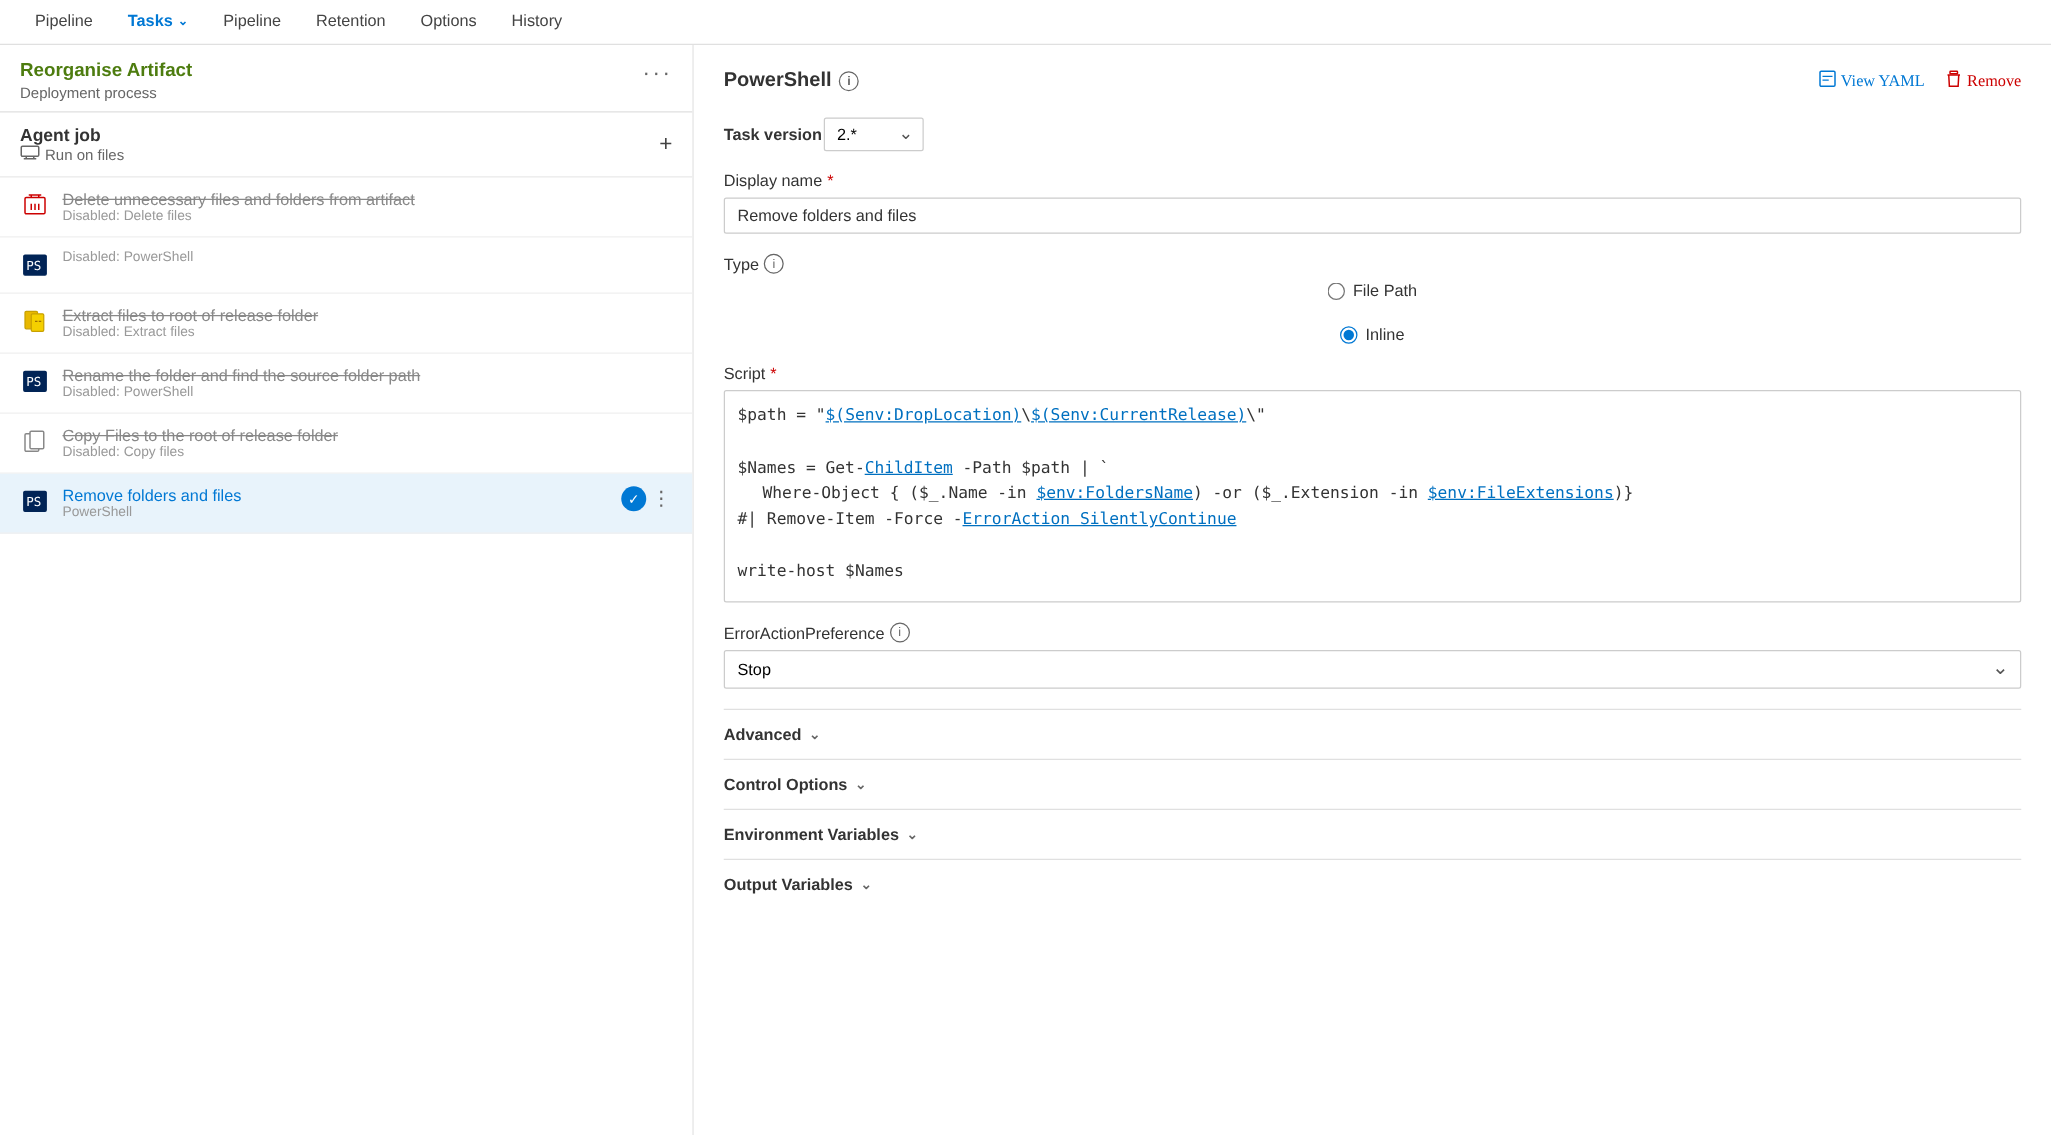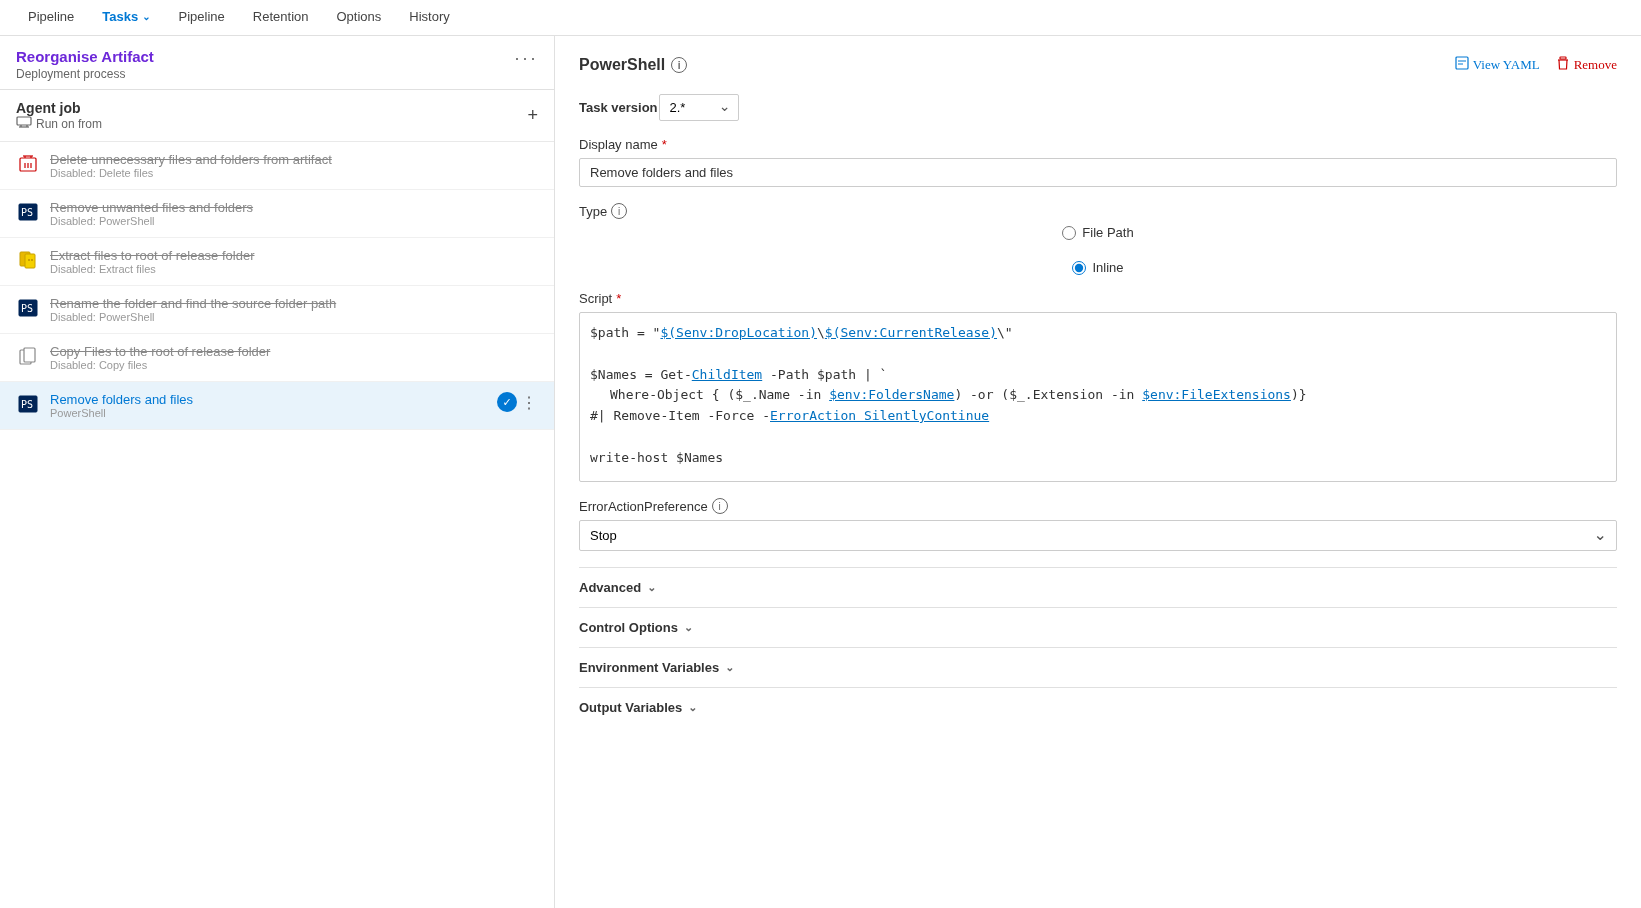--- a/index.html
+++ b/index.html
@@ -23,21 +23,21 @@
 
     
     .left-panel {
       width: 555px; border-right: 1px solid #e0e0e0; background: #fff;
       display: flex; flex-direction: column; overflow: hidden;
     }
     .left-header {
       padding: 12px 16px 8px; border-bottom: 1px solid #e0e0e0;
       display: flex; justify-content: space-between; align-items: flex-start;
     }
-    .left-header-title { font-size: 15px; font-weight: 600; color: #6d28d9; }
+    .left-header-title { font-size: 15px; font-weight: 600; color: #4d7c0f; }
     .left-header-subtitle { font-size: 12px; color: #666; margin-top: 2px; }
     .left-header-more { color: #666; cursor: pointer; font-size: 18px; letter-spacing: 2px; }
 
     .agent-job-header {
       display: flex; justify-content: space-between; align-items: center;
       padding: 10px 16px; border-bottom: 1px solid #e9e9e9;
     }
     .agent-job-left { display: flex; align-items: center; gap: 8px; }
     .agent-job-title { font-size: 14px; font-weight: 600; }
     .agent-job-sub { font-size: 12px; color: #666; display: flex; align-items: center; gap: 4px; }
@@ -169,21 +169,21 @@
           <div class="agent-job-title">Agent job</div>
           <div class="agent-job-sub">
             <span>
               <svg width="16" height="12" viewBox="0 0 16 12" fill="none">
                 <rect x="1" y="1" width="14" height="8" rx="1" stroke="#666" stroke-width="1.2" fill="none"></rect>
                 <line x1="5" y1="9" x2="5" y2="11" stroke="#666" stroke-width="1.2"></line>
                 <line x1="11" y1="9" x2="11" y2="11" stroke="#666" stroke-width="1.2"></line>
                 <line x1="3" y1="11" x2="13" y2="11" stroke="#666" stroke-width="1.2"></line>
               </svg>
             </span>
-            <span>Run on from</span>
+            <span>Run on files</span>
           </div>
         </div>
       </div>
       <button class="add-btn">+</button>
     </div>
 
     <div class="task-list">
 
       <div class="task-item">
         <div class="task-icon">
@@ -204,21 +204,20 @@
       </div>
 
       <div class="task-item">
         <div class="task-icon">
           <svg width="20" height="20" viewBox="0 0 20 20" fill="none">
             <rect x="1" y="2" width="18" height="16" rx="1" fill="#012456" stroke="#012456"></rect>
             <text x="3" y="14" font-family="monospace" font-size="10" fill="#fff">PS</text>
           </svg>
         </div>
         <div class="task-info">
-          <div class="task-name">Remove unwanted files and folders</div>
           <div class="task-sub">Disabled: PowerShell</div>
         </div>
       </div>
 
       <div class="task-item">
         <div class="task-icon">
           <svg width="20" height="20" viewBox="0 0 20 20" fill="none">
             <rect x="2" y="2" width="10" height="14" rx="1" fill="#e8b800" stroke="#c8a000"></rect>
             <rect x="7" y="4" width="10" height="14" rx="1" fill="#f5d000" stroke="#c8a000"></rect>
             <line x1="10" y1="10" x2="15" y2="10" stroke="#a07000" stroke-width="1" stroke-dasharray="2,1"></line>

